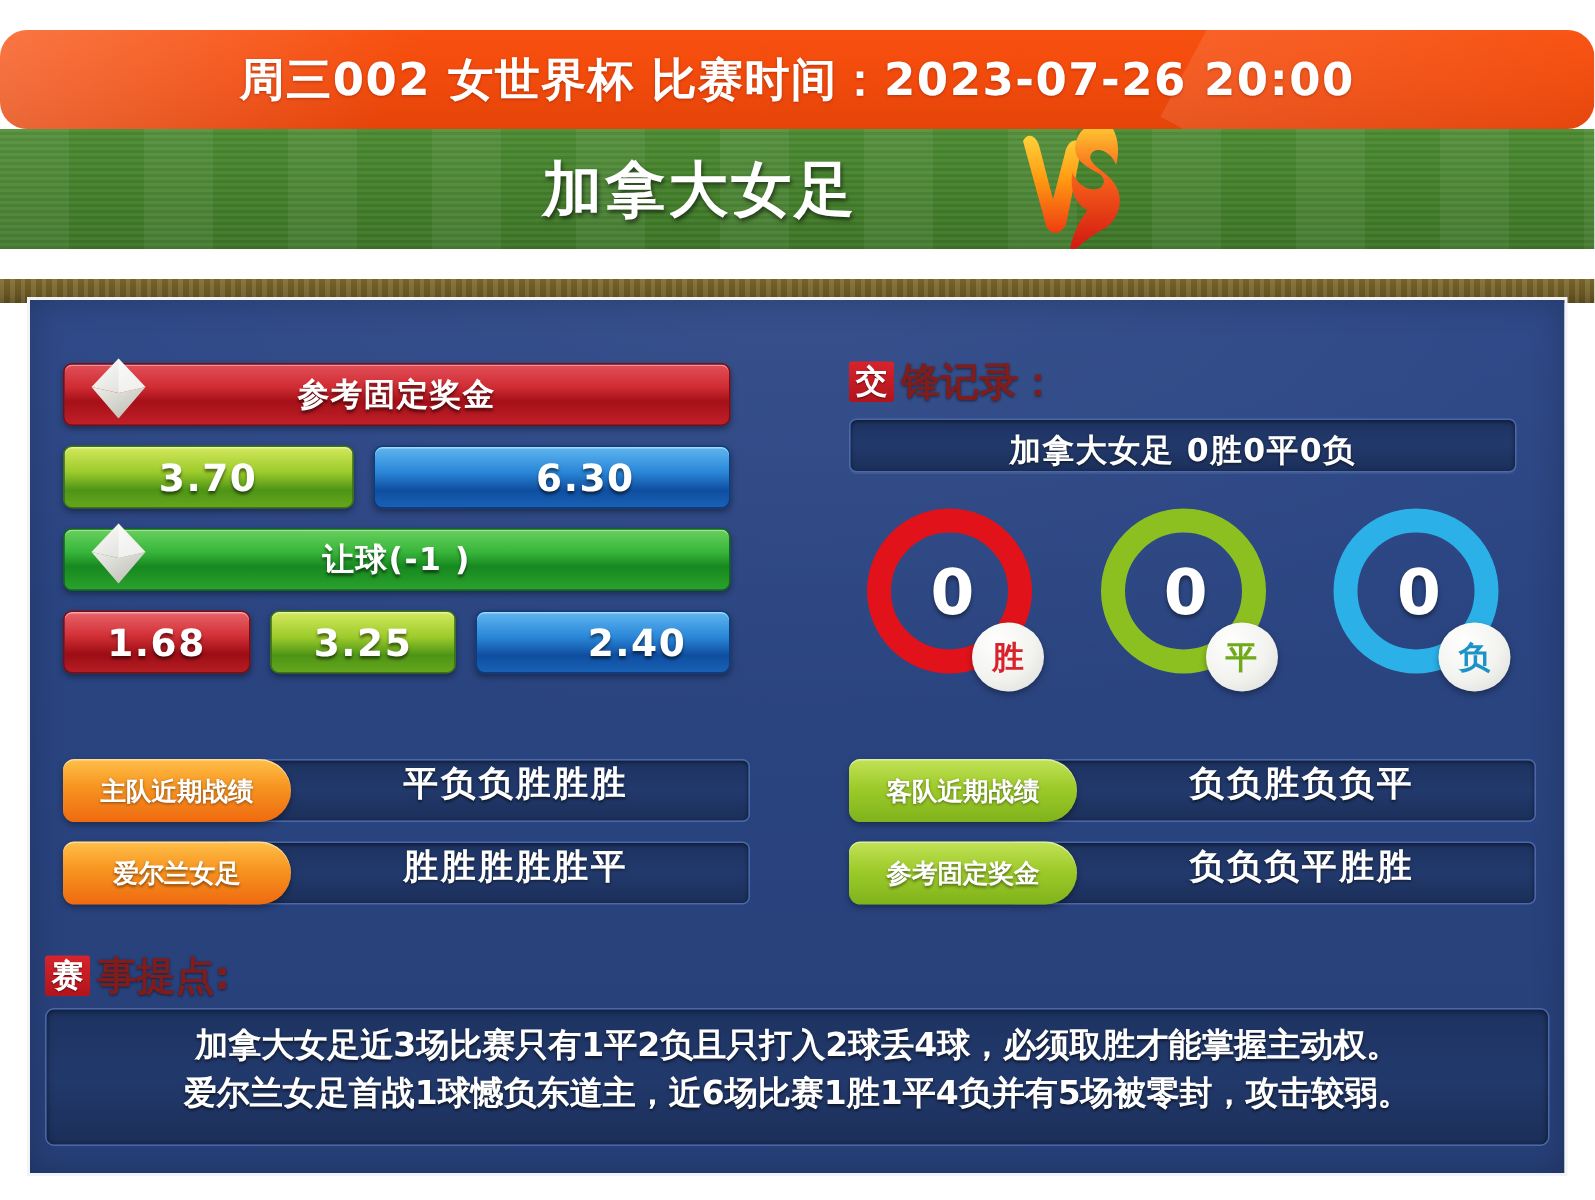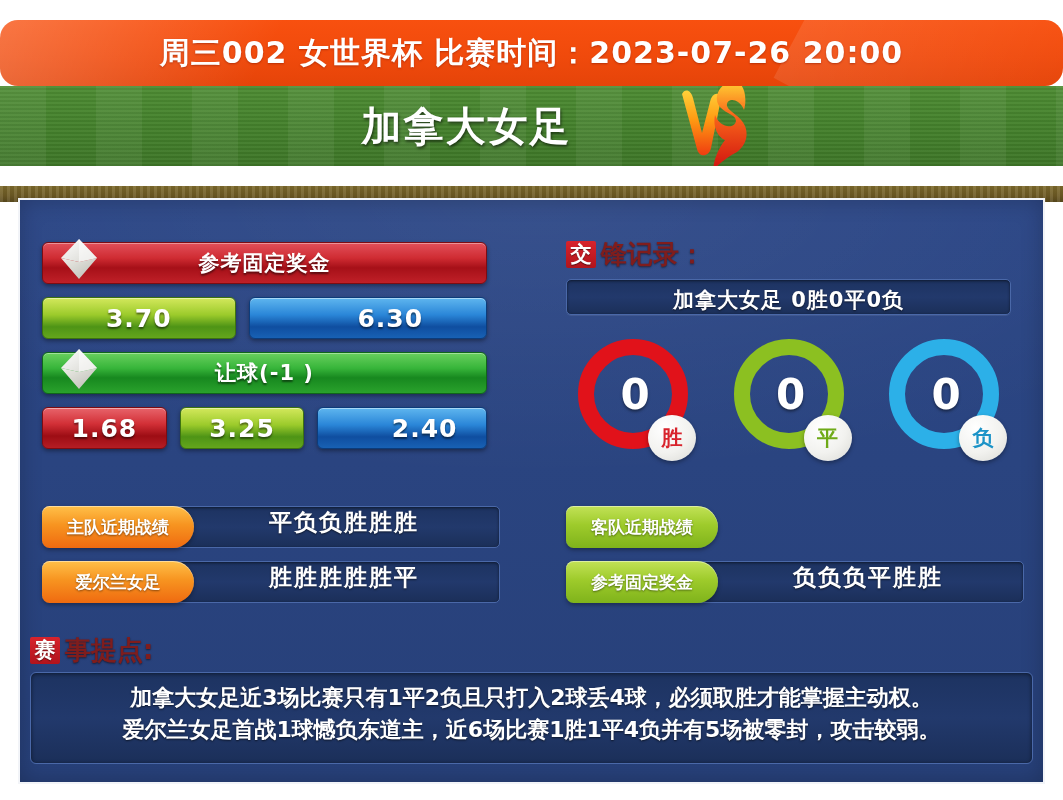--- a/index.html
+++ b/index.html
@@ -360,20 +360,23 @@
     <div class="form-row">
       <div class="form-bar">
         <span>胜胜胜胜胜平</span>
       </div>
       <div class="form-tag orange">爱尔兰女足</div>
     </div>
   </div>
 
   <div class="form-block" style="left:566px; top:506px; width:458px;">
     <div class="form-row">
+      <div class="form-bar">
+        <span>负负胜负负平</span>
+      </div>
       <div class="form-tag lime">客队近期战绩</div>
     </div>
     <div class="form-row">
       <div class="form-bar">
         <span>负负负平胜胜</span>
       </div>
       <div class="form-tag lime">参考固定奖金</div>
     </div>
   </div>
 

